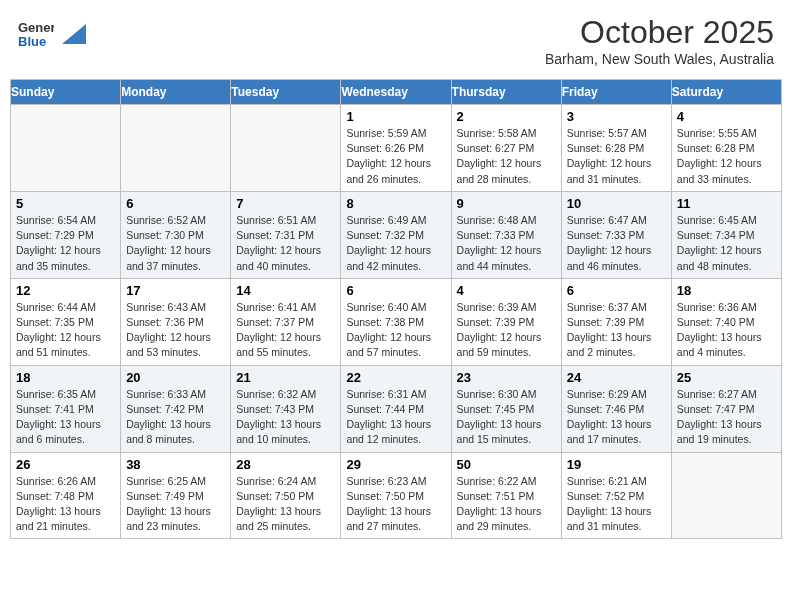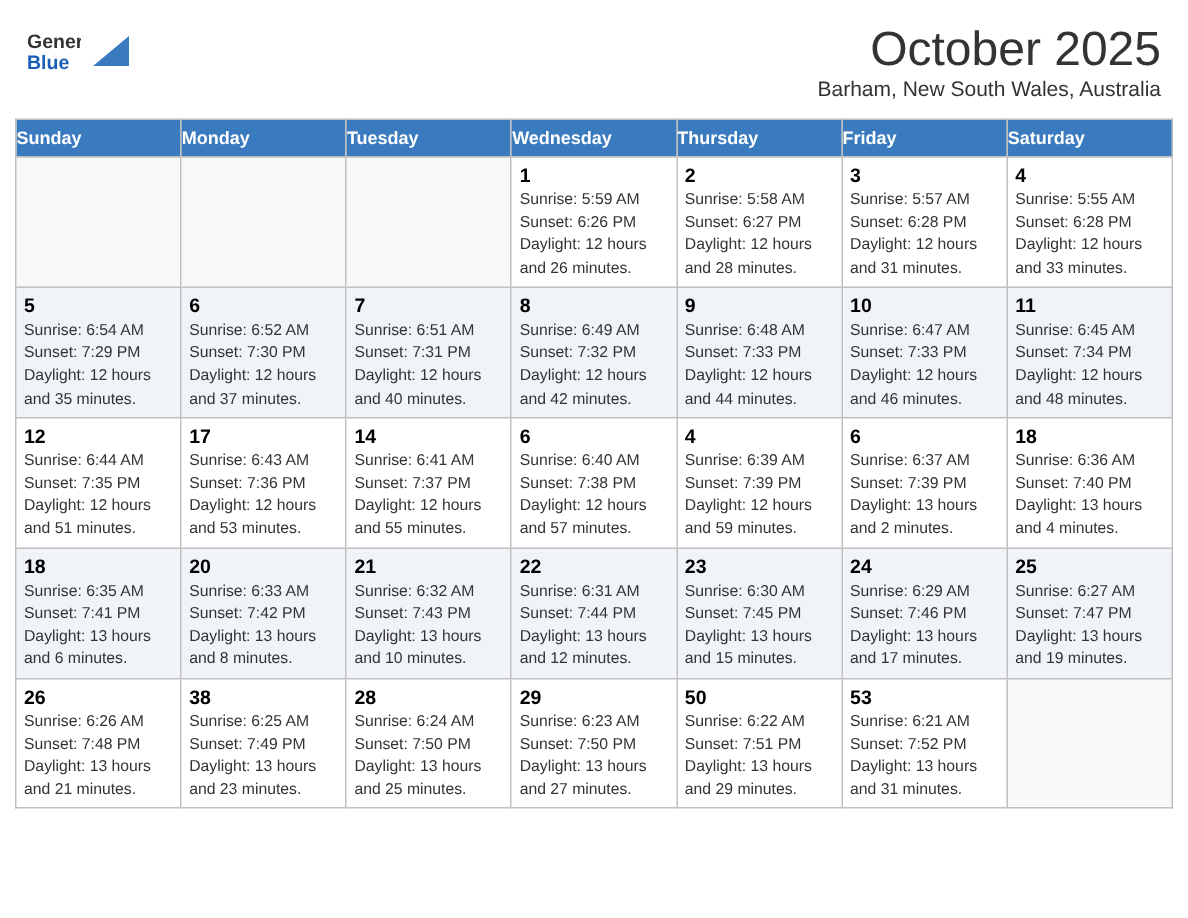--- a/index.html
+++ b/index.html
@@ -239,19 +239,19 @@
         </td>
         <td>
           <div class="day-num">29</div>
           <div class="day-info">Sunrise: 6:23 AM<br>Sunset: 7:50 PM<br>Daylight: 13 hours<br>and 27 minutes.</div>
         </td>
         <td>
           <div class="day-num">50</div>
           <div class="day-info">Sunrise: 6:22 AM<br>Sunset: 7:51 PM<br>Daylight: 13 hours<br>and 29 minutes.</div>
         </td>
         <td>
-          <div class="day-num">53</div>
+          <div class="day-num">19</div>
           <div class="day-info">Sunrise: 6:21 AM<br>Sunset: 7:52 PM<br>Daylight: 13 hours<br>and 31 minutes.</div>
         </td>
         <td class="empty-cell"></td>
       </tr>
     </tbody>
 </table>
 
 </body></html>

